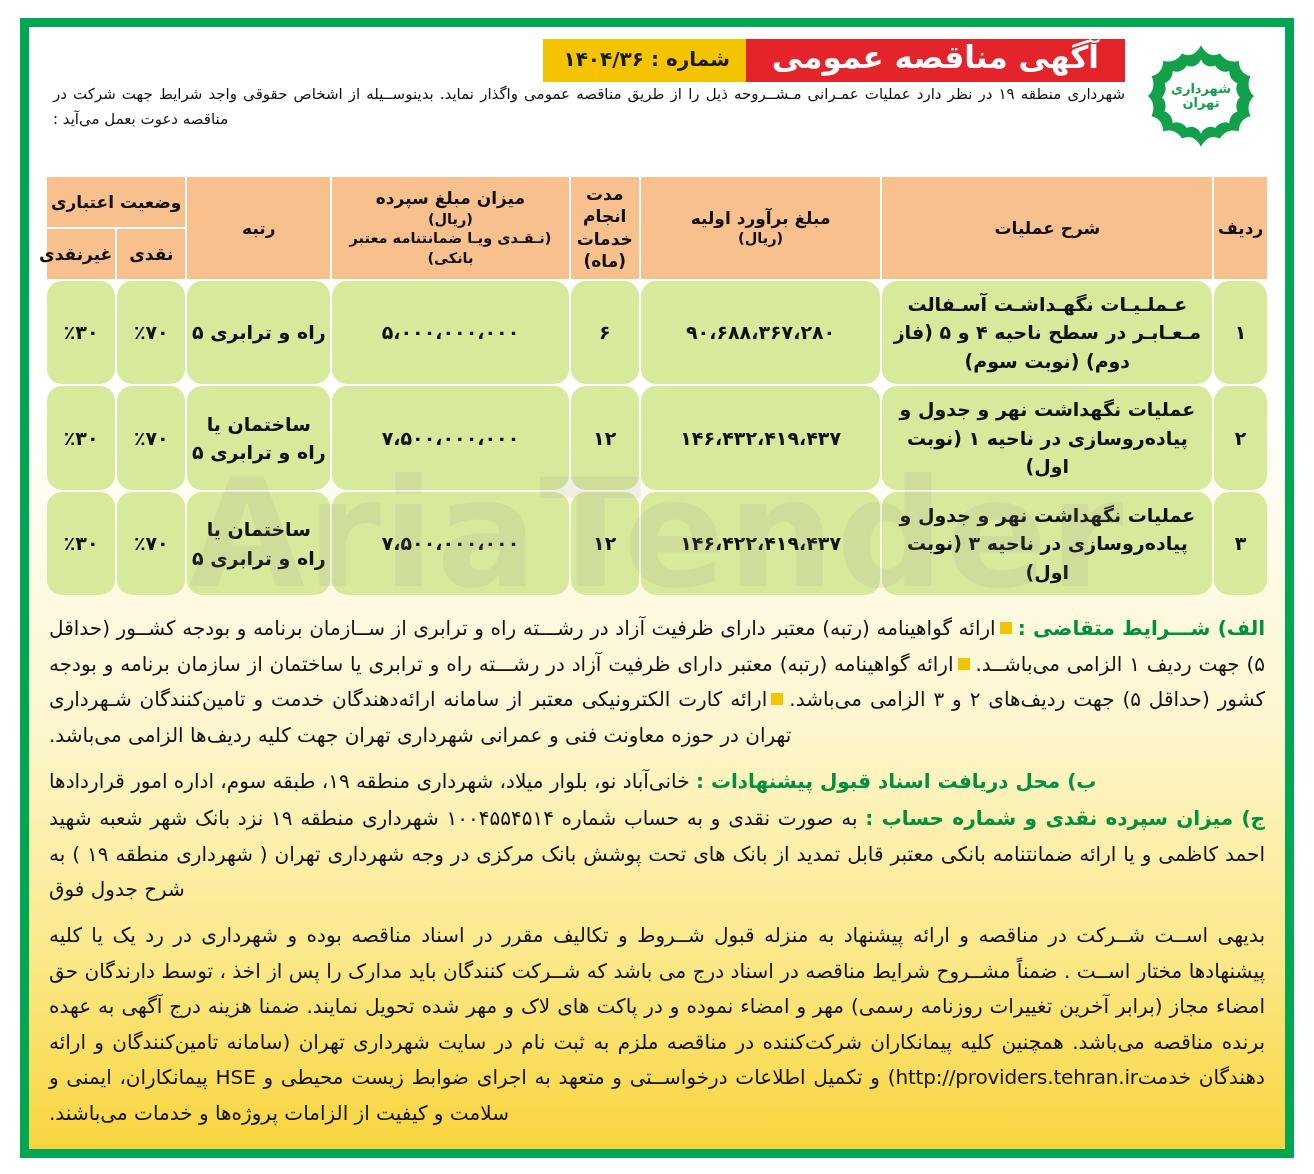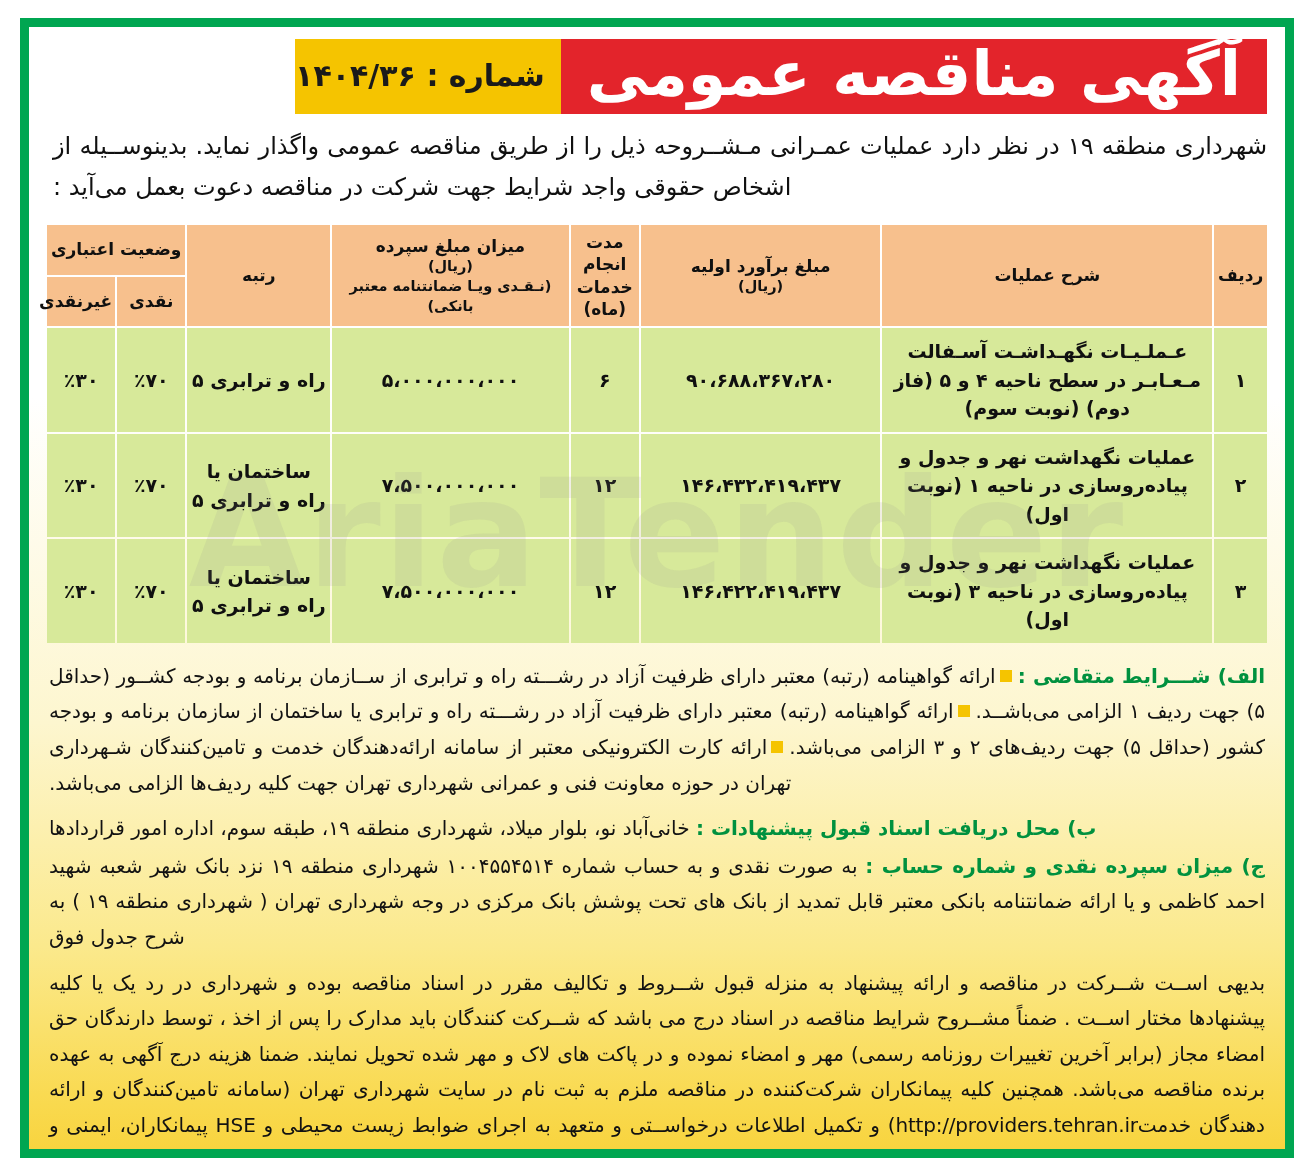--- a/index.html
+++ b/index.html
@@ -61,44 +61,44 @@
   }
   .title-row {
     display: flex;
     flex-direction: row;
     align-items: stretch;
     justify-content: flex-start;
   }
   .title-red {
     background: #e3242b;
     color: #ffffff;
-    font-size: 62px;
+    font-size: 31px;
     font-weight: bold;
     letter-spacing: -1px;
     padding: 2px 26px 8px 26px;
     line-height: 1.05;
     white-space: nowrap;
     display: flex;
     align-items: center;
     font-family: "DejaVu Sans", sans-serif;
   }
   .title-yellow {
     background: #f5c400;
     color: #1a1a1a;
-    font-size: 30px;
-    font-weight: bold;
-    padding: 6px 16px 8px 0;
+    font-size: 20px;
+    font-weight: bold;
+    padding: 6px 16px 8px 20px;
     white-space: nowrap;
     display: flex;
     align-items: center;
     line-height: 1.05;
   }
   .intro {
-    margin-top: 12px;
-    font-size: 24px;
+    margin-top: 0;
+    font-size: 15px;
     line-height: 1.72;
     color: #101010;
     text-align: justify;
     text-align-last: left;
     padding-left: 6px;
   }
 
   
   .logo-svg { display:block; }
 
@@ -123,20 +123,21 @@
   table.tender td {
     background: #d7e99a;
     color: #101010;
     font-size: 19px;
     font-weight: bold;
     text-align: center;
     vertical-align: middle;
     line-height: 1.5;
     padding: 9px 4px;
     height: 78px;
+    border-radius: 15px;
   }
   td.desc {
     font-size: 19.5px;
     line-height: 1.55;
     padding: 8px 10px;
     text-align: center;
   }
   td.amount, td.deposit {
     font-size: 20px;
     letter-spacing: .3px;
@@ -207,20 +208,50 @@
 </head>
 <body>
 
 <div class="page">
   <div class="frame">
 
     <div class="watermark">AriaTender</div>
 
     <div class="header">
 
+      <div class="header-logo">
+        <svg class="logo-svg" width="118" height="118" viewBox="0 0 100 100">
+          <g fill="#13A04B">
+            <path d="M50 2
+                     C54 10 60 12 66 9 C70 15 76 17 82 15 C82 22 86 27 92 28
+                     C89 34 90 41 95 45 C90 49 89 56 92 62
+                     C86 63 82 68 82 75 C76 73 70 75 66 81
+                     C60 78 54 80 50 88 C46 80 40 78 34 81
+                     C30 75 24 73 18 75 C18 68 14 63 8 62
+                     C11 56 10 49 5 45 C10 41 11 34 8 28
+                     C14 27 18 22 18 15 C24 17 30 15 34 9
+                     C40 12 46 10 50 2 Z"></path>
+          </g>
+          <g fill="#FFFFFF">
+            <path d="M50 14
+                     C53 20 58 21 62 19 C65 24 70 25 74 24 C74 29 77 33 81 34
+                     C79 38 80 43 83 46 C80 49 79 54 81 58
+                     C77 59 74 63 74 68 C70 66 65 68 62 72
+                     C58 70 53 71 50 77 C47 71 42 70 38 72
+                     C35 68 30 66 26 68 C26 63 23 59 19 58
+                     C21 54 20 49 17 46 C20 43 21 38 19 34
+                     C23 33 26 29 26 24 C30 25 35 24 38 19
+                     C42 21 47 20 50 14 Z"></path>
+          </g>
+          <g fill="#13A04B" font-family="DejaVu Sans, sans-serif" font-size="11" font-weight="bold">
+            <text x="50" y="42" text-anchor="middle">شهرداری</text>
+            <text x="50" y="54" text-anchor="middle">تهران</text>
+          </g>
+        </svg>
+      </div>
 
       <div class="header-main">
         <div class="title-row">
           <div class="title-red">آگهی مناقصه عمومی</div>
           <div class="title-yellow">شماره : ۱۴۰۴/۳۶</div>
         </div>
         <div class="intro">شهرداری منطقه ۱۹ در نظر دارد عملیات عمـرانی مـشــروحه ذیل را از طریق مناقصه عمومی واگذار نماید. بدینوســیله از اشخاص حقوقی واجد شرایط جهت شرکت در مناقصه دعوت بعمل می‌آید :</div>
       </div>
 
     </div>

